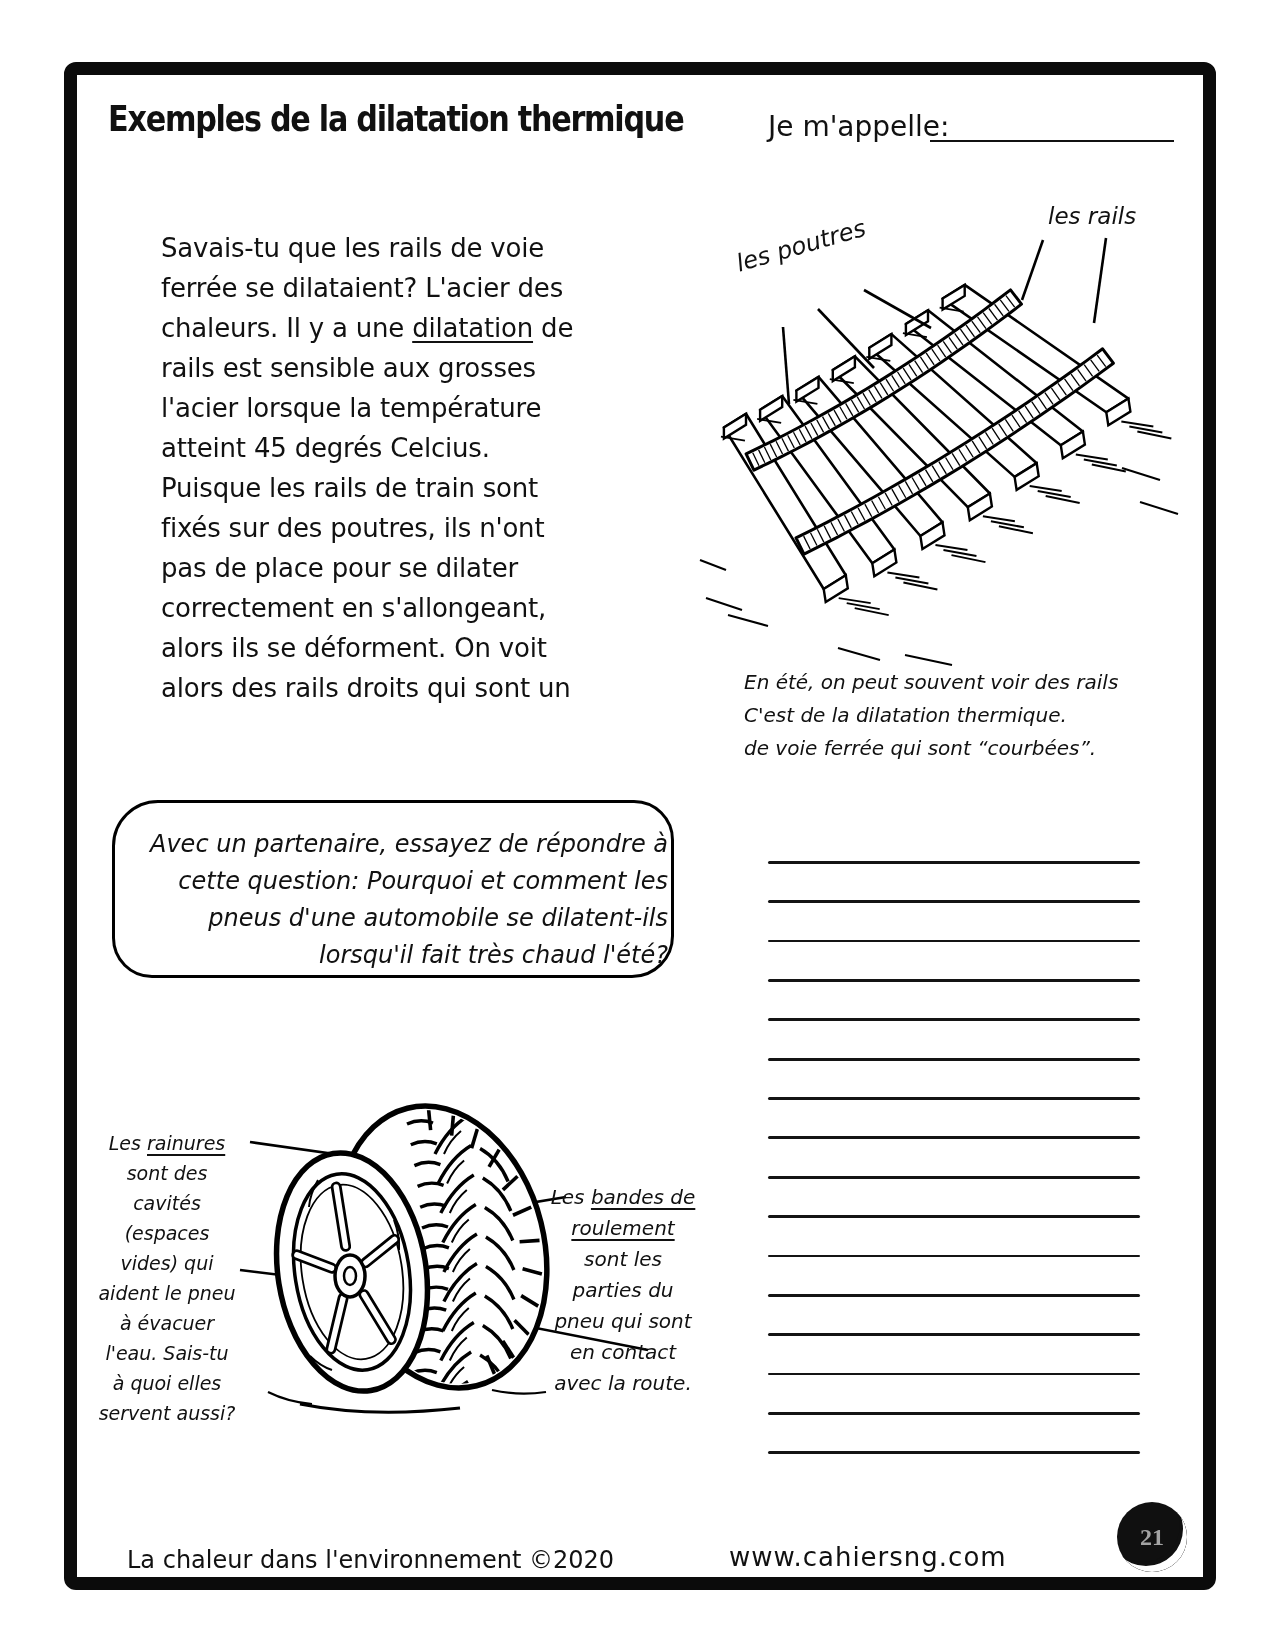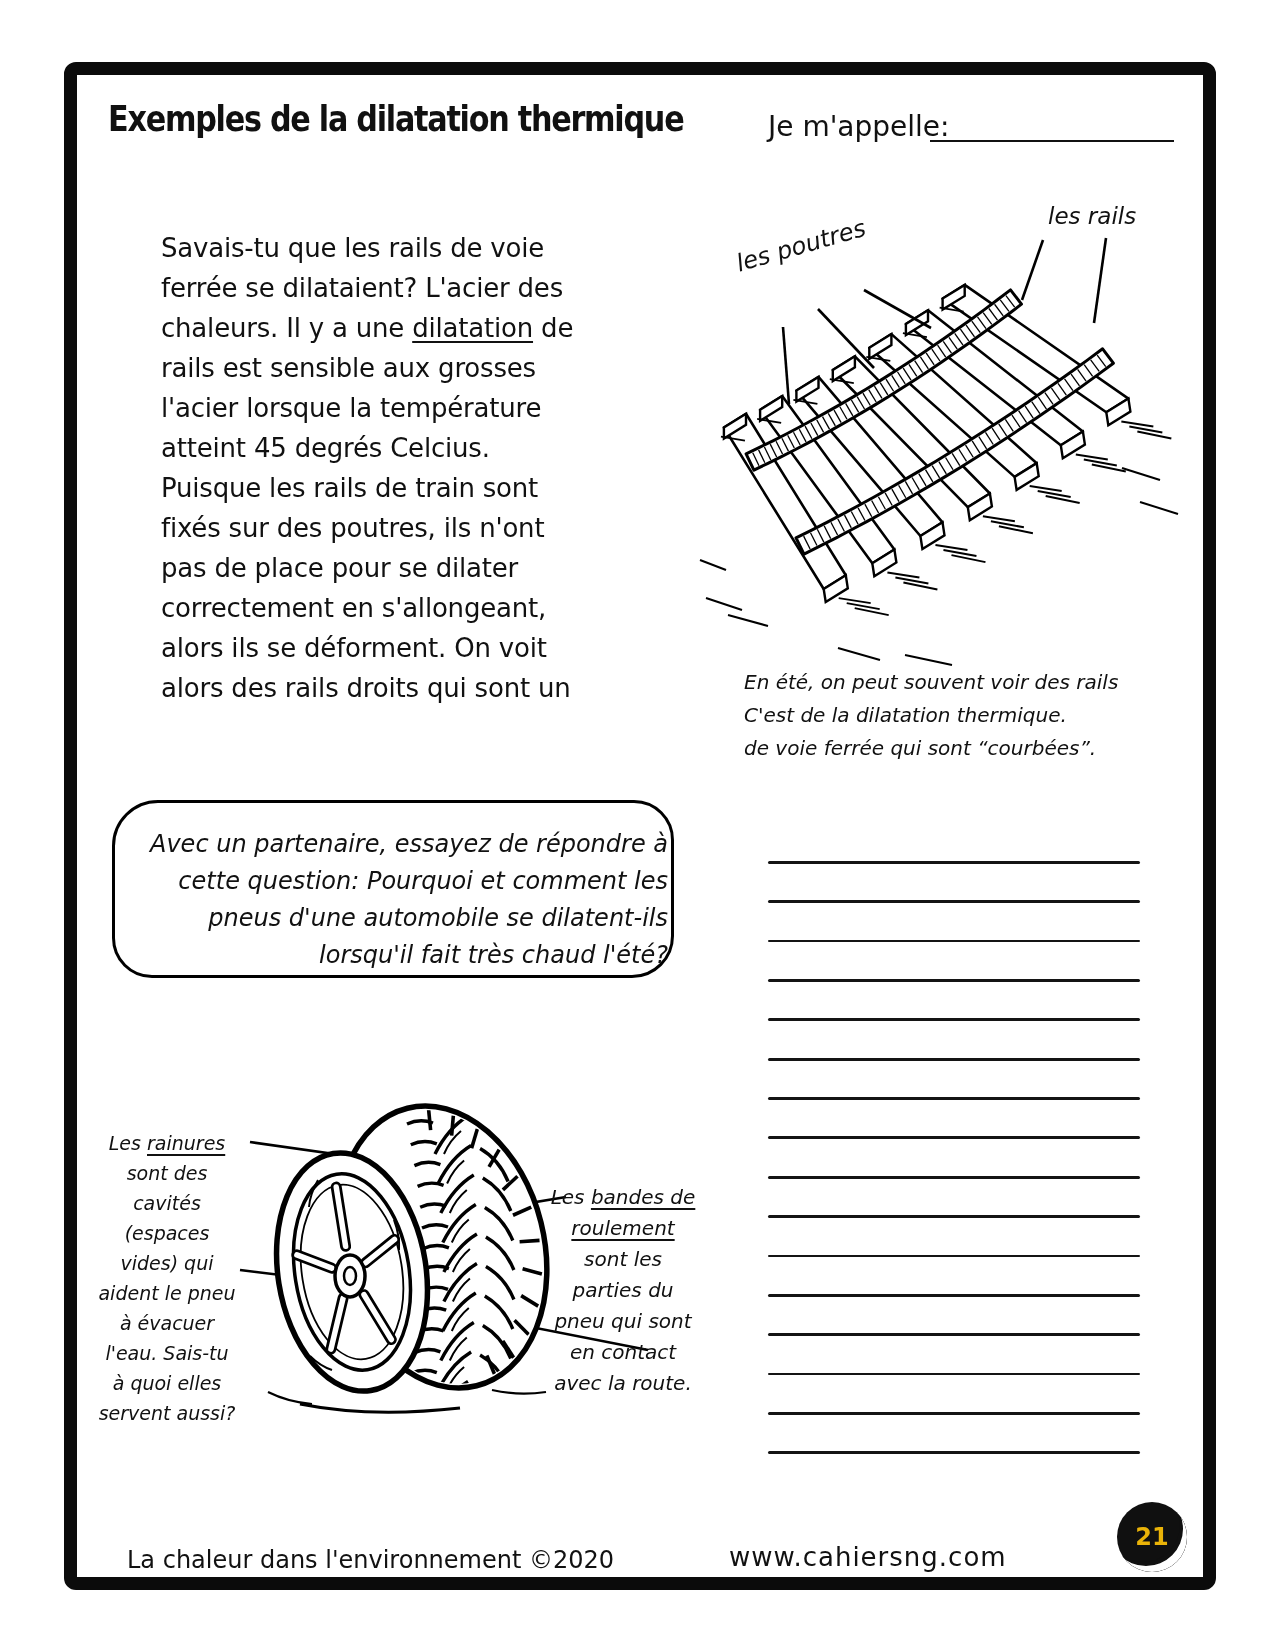--- a/index.html
+++ b/index.html
@@ -26,23 +26,23 @@
   .pboxtext{left:118px;top:826px;width:550px;text-align:right;font-size:24px;
             line-height:37px;font-style:italic;}
   .answers{left:768px;top:861px;width:372px;height:600px;}
   .wline{position:absolute;left:0;width:372px;height:2.8px;background:#141414;border-radius:2px;}
   .tlabel{text-align:center;font-style:italic;font-size:19px;line-height:30px;}
   .tleft{left:88px;top:1128px;width:158px;}
   .tright{left:543px;top:1182px;width:160px;font-size:20px;line-height:31px;}
   .footl{left:127px;top:1546px;font-size:24px;white-space:nowrap;}
   .footr{left:729px;top:1542px;font-size:26px;letter-spacing:1px;white-space:nowrap;}
   .pagenum{left:1117px;top:1502px;width:70px;height:70px;border-radius:50%;
-           background:#101010;color:#eab308;font-size:24px;font-weight:bold;
+           background:#101010;color:#a3a3a3;font-size:24px;font-weight:bold;
            display:flex;align-items:center;justify-content:center;
-           box-shadow:inset -6px -8px 0 -2px #fff, inset -9px -12px 0 -2px #101010;}
+           box-shadow:inset -6px -8px 0 -2px #fff, inset -9px -12px 0 -2px #101010;font-family:Liberation Serif, serif;}
 </style>
 </head>
 <body>
 
 <div class="page">
 
   <div class="frame abs"></div>
 
   <svg class="art" viewBox="0 0 1275 1650">
     <defs>

